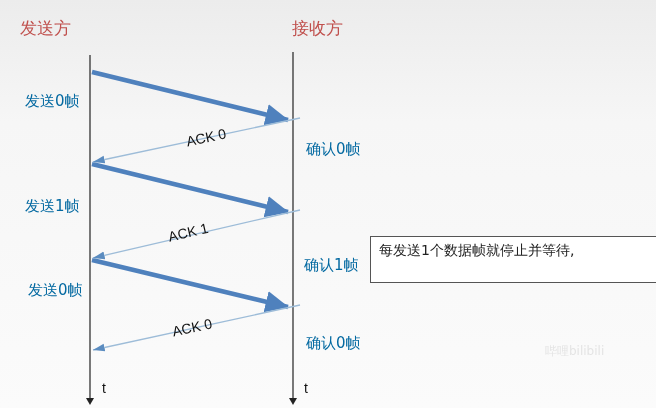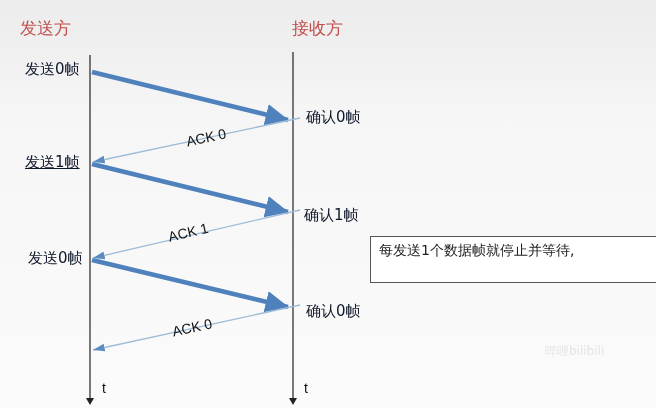--- a/index.html
+++ b/index.html
@@ -3,21 +3,21 @@
   <meta charset="utf-8">
   <style>
     html, body { margin: 0; padding: 0; }
     body {
       width: 656px; height: 408px; overflow: hidden; position: relative;
       background: linear-gradient(180deg, #ececec 0%, #f6f6f6 30%, #fbfbfb 100%);
       font-family: "DejaVu Sans", "Liberation Sans", sans-serif;
     }
     .abs { position: absolute; white-space: nowrap; }
     .party { color: #c0504d; font-size: 17px; }
-    .evt { color: #0f172a; font-size: 15px; }
+    .evt { color: #0369a1; font-size: 15px; margin-top: 32px; }
     .tlabel { color: #111; font-size: 14px; font-family: "Liberation Sans", sans-serif; }
     svg.diagram { position: absolute; left: 0; top: 0; }
     .note {
       position: absolute; left: 370px; top: 236px; width: 320px; height: 47px;
       border: 1px solid #555; background: #fff; box-sizing: border-box;
       padding: 3px 8px; font-size: 14px; line-height: 20px; color: #222;
     }
     .note div { white-space: nowrap; }
     .ack-label {
       font-family: "Liberation Sans", sans-serif; font-size: 14px; fill: #111;
@@ -61,25 +61,25 @@
   <line x1="300" y1="118" x2="93" y2="162" stroke="#9dbcd8" stroke-width="1.3" marker-end="url(#ackHead)"></line>
   <line x1="300" y1="210" x2="93" y2="258" stroke="#9dbcd8" stroke-width="1.3" marker-end="url(#ackHead)"></line>
   <line x1="300" y1="305" x2="93" y2="350" stroke="#9dbcd8" stroke-width="1.3" marker-end="url(#ackHead)"></line>
 
   <text class="ack-label" x="186" y="143" transform="rotate(-12 203 138)">ACK 0</text>
   <text class="ack-label" x="168" y="238" transform="rotate(-13 185 233)">ACK 1</text>
   <text class="ack-label" x="172" y="333" transform="rotate(-12 189 328)">ACK 0</text>
 </svg>
 
 <div class="abs evt" style="left:25px; top:60px;">发送0帧</div>
-<div class="abs evt" style="left:25px; top:153px;text-decoration:underline;">发送1帧</div>
+<div class="abs evt" style="left:25px; top:165px;">发送1帧</div>
 <div class="abs evt" style="left:28px; top:249px;">发送0帧</div>
 
 <div class="abs evt" style="left:306px; top:108px;">确认0帧</div>
-<div class="abs evt" style="left:304px; top:206px;">确认1帧</div>
+<div class="abs evt" style="left:304px; top:224px;">确认1帧</div>
 <div class="abs evt" style="left:306px; top:302px;">确认0帧</div>
 
 <div class="abs tlabel" style="left:102px; top:380px;">t</div>
 <div class="abs tlabel" style="left:304px; top:380px;">t</div>
 
 <div class="note">
   <div>每发送1个数据帧就停止并等待,</div>
 </div>
 
 <div class="watermark">哔哩bilibili</div>

